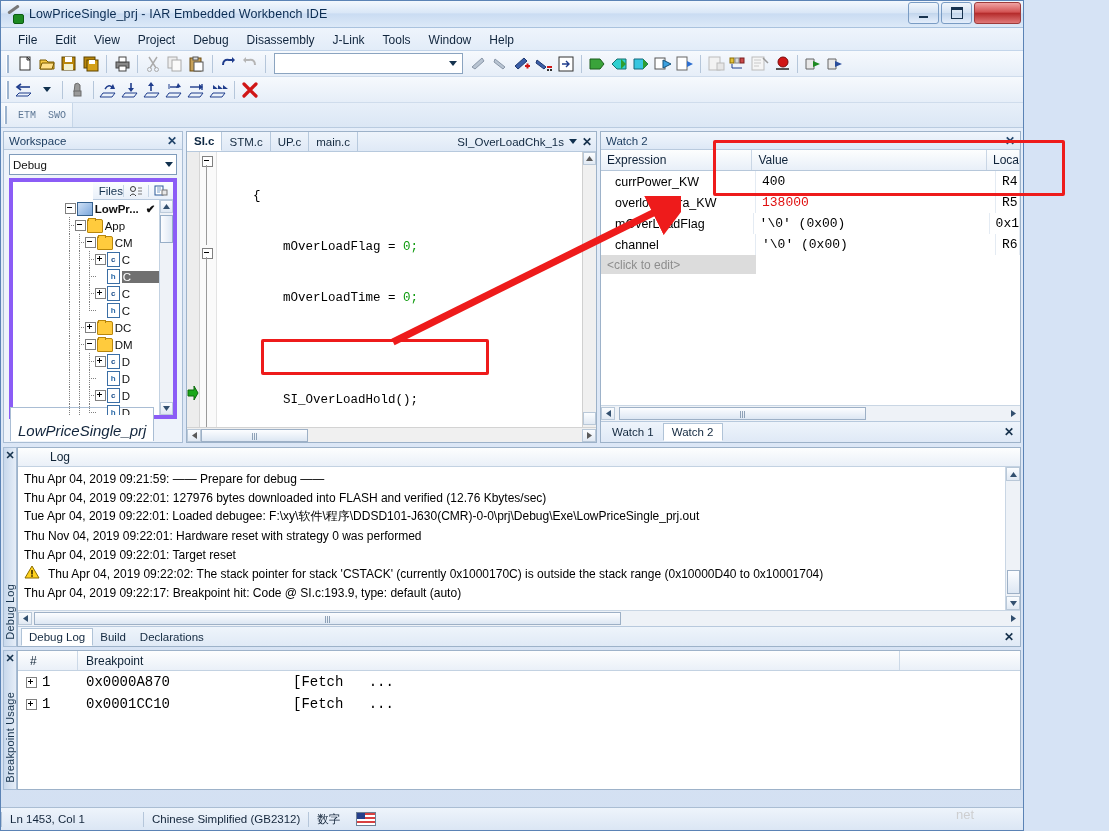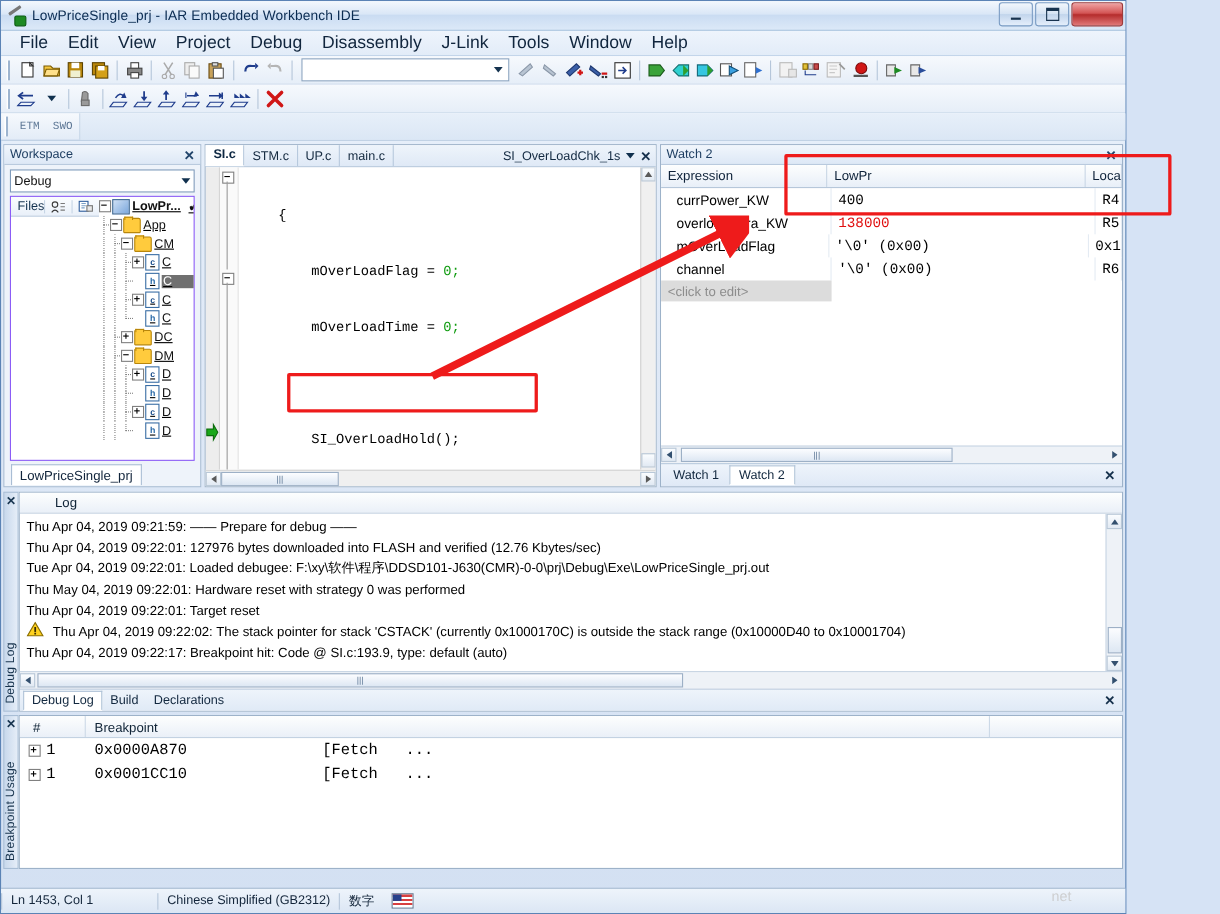--- a/index.html
+++ b/index.html
@@ -30,21 +30,21 @@
     display:flex;align-items:center;justify-content:center;color:#18334f;font-size:11px;}
   .wbtn.close{width:45px;border:1px solid #9d3b3b;
     background:linear-gradient(180deg,#f0a3a3 0%,#d35454 45%,#b52c2c 52%,#e07878 100%);
     color:#fff;font-weight:bold;}
   .gmin{width:9px;height:2px;background:#18334f;margin-top:7px;}
   .gmax{width:10px;height:8px;border:1.5px solid #18334f;border-top-width:3px;}
 
   
   .menubar{height:20px;display:flex;align-items:center;padding:2px 4px 0 8px;
     background:linear-gradient(180deg,#eef4fc,#e2ecf8);border-bottom:1px solid #c3d5ea;}
-  .menuitem{padding:2px 9px;font-size:16px;color:#10253d;cursor:default;white-space:nowrap;}
+  .menuitem{padding:2px 9px;font-size:12px;color:#10253d;cursor:default;white-space:nowrap;}
 
   
   .toolbar{height:25px;display:flex;align-items:center;
     background:linear-gradient(180deg,#f6f9fd,#e6eef8);border-bottom:1px solid #cfdcec;
     padding-left:2px;}
   .grip{width:5px;height:18px;margin:0 3px;flex:0 0 auto;
     background:linear-gradient(90deg,#fff 0 1px,#9db4cf 1px 3px,transparent 3px);}
   .tsep{width:1px;height:18px;background:#b5c6da;margin:0 4px;flex:0 0 auto;}
   .tbtn{width:22px;height:21px;display:flex;align-items:center;justify-content:center;
     flex:0 0 auto;position:relative;}
@@ -65,28 +65,28 @@
   .workspace{width:180px;margin-right:3px;display:flex;flex-direction:column;
      background:#eef3fa;border:1px solid #a9bdd4;box-sizing:border-box;}
   .panel-head{height:17px;display:flex;align-items:center;justify-content:space-between;
      background:linear-gradient(180deg,#f1f6fc,#dde8f6);border-bottom:1px solid #b9cade;
      padding:0 3px 0 5px;font-size:11.5px;color:#1b3busan;color:#1b3b5f;}
   .panel-close{font-size:12px;color:#22456b;font-weight:bold;cursor:default;padding:0 2px;}
   .ws-combo{margin:4px 5px 3px 5px;height:19px;border:1px solid #7f9bbb;background:#fff;
      display:flex;align-items:center;padding:0 3px;justify-content:space-between;font-size:11.5px;color:#111;}
   .ws-combo .arr{width:0;height:0;border-left:4px solid transparent;border-right:4px solid transparent;
      border-top:5px solid #10304e;}
-  .ws-tree{flex:1;margin:0 5px 3px 5px;border:1px solid #8b5cf6;background:#fff;
-     display:flex;flex-direction:row;overflow:hidden;}
+  .ws-tree{flex:1;margin:0 5px 3px 5px;border:4px solid #8b5cf6;background:#fff;
+     display:flex;flex-direction:column;overflow:hidden;align-items:flex-end;}
   .ws-treehead{height:17px;display:flex;align-items:center;
      background:linear-gradient(180deg,#fbfdff,#e9f0f9);border-bottom:1px solid #b9cade;font-size:11.5px;color:#14324f;}
   .ws-treehead .c1{flex:1;padding-left:6px;}
   .ws-treehead .c2,.ws-treehead .c3{width:24px;display:flex;align-items:center;justify-content:center;
      border-left:1px solid #c6d5e5;}
-  .ws-body{flex:1;position:relative;overflow:hidden;display:flex;text-decoration:underline;}
+  .ws-body{flex:1;position:relative;overflow:hidden;display:flex;}
   .ws-rows{flex:1;position:relative;}
   .trow{height:17px;display:flex;align-items:center;font-size:11.5px;color:#101010;position:relative;white-space:nowrap;}
   .trow .lbl{margin-left:2px;}
   .trow.sel .lbl{background:#707070;color:#fff;padding:0 28px 0 1px;}
   .tguide{width:10px;height:17px;flex:0 0 auto;position:relative;}
   .tguide.v::before{content:"";position:absolute;left:4px;top:0;bottom:0;width:1px;
      background:repeating-linear-gradient(180deg,#808080 0 1px,transparent 1px 2px);}
   .tguide.t::before{content:"";position:absolute;left:4px;top:0;bottom:0;width:1px;
      background:repeating-linear-gradient(180deg,#808080 0 1px,transparent 1px 2px);}
   .tguide.t::after{content:"";position:absolute;left:4px;top:8px;width:7px;height:1px;
@@ -105,21 +105,21 @@
   .ficon.doc{width:11px;height:13px;background:#fff;border:1px solid #3a6ea5;
      font-size:8px;color:#1c4f8c;text-align:center;line-height:13px;font-weight:bold;}
   .ficon.prj{width:14px;height:12px;background:linear-gradient(135deg,#cfe0f5,#7ba7dc);border:1px solid #35618f;}
   .ws-scroll{width:13px;background:#eef2f7;border-left:1px solid #c3d2e2;display:flex;
      flex-direction:column;align-items:center;justify-content:space-between;}
   .sbtnv{width:13px;height:13px;display:flex;align-items:center;justify-content:center;
      background:linear-gradient(180deg,#fbfdff,#dfe8f3);border:1px solid #bccbdb;box-sizing:border-box;}
   .sthumb{width:11px;height:26px;background:linear-gradient(90deg,#fcfdff,#dde7f3);border:1px solid #97aec7;margin-top:2px;}
   .sfiller{flex:1;}
   .ws-tabs{height:19px;display:flex;align-items:flex-end;padding:0 0 1px 6px;}
-  .ws-tab{font-size:12px;padding:2px 7px 2px 7px;background:#fff;border:1px solid #a9bdd4;border-bottom:none;color:#11243b;}
+  .ws-tab{font-size:15px;padding:14px 7px 2px 7px;background:#fff;border:1px solid #a9bdd4;border-bottom:none;color:#11243b;font-style:italic;}
 
   
   .editor{flex:1;display:flex;flex-direction:column;border:1px solid #9db2c9;
       background:#fff;box-sizing:border-box;margin-right:3px;}
   .ed-tabrow{height:19px;display:flex;align-items:stretch;
       background:linear-gradient(180deg,#eef4fb,#dfe9f6);border-bottom:1px solid #b7c9dd;position:relative;}
   .ed-tab{display:flex;align-items:center;padding:0 7px;font-size:11.5px;color:#13293f;
       border-right:1px solid #b7c9dd;}
   .ed-tab.active{background:#fff;font-weight:bold;color:#0d2742;border-bottom:1px solid #fff;}
   .ed-right{margin-left:auto;display:flex;align-items:center;padding-right:4px;gap:5px;}
@@ -750,21 +750,21 @@
     </div>
 
     <div class="watch">
       <div class="panel-head">
         <span>Watch 2</span>
         <span class="panel-close">✕</span>
       </div>
       <div class="w-body">
         <div class="w-head">
           <span class="cell wcol1">Expression</span>
-          <span class="cell wcol2">LowPr</span>
+          <span class="cell wcol2">Value</span>
           <span class="cell wcol3">Loca</span>
         </div>
         <div class="w-row">
           <span class="cell c1 wcol1">currPower_KW</span>
           <span class="cell c2 wcol2">400</span>
           <span class="cell c3 wcol3">R4</span>
         </div>
         <div class="w-row redval">
           <span class="cell c1 wcol1">overloadPara_KW</span>
           <span class="cell c2 wcol2">138000</span>
@@ -819,21 +819,21 @@
           <div class="logline">
               <span>Thu Apr 04, 2019 09:21:59: —— Prepare for debug ——</span>
             </div>
           <div class="logline">
               <span>Thu Apr 04, 2019 09:22:01: 127976 bytes downloaded into FLASH and verified (12.76 Kbytes/sec)</span>
             </div>
           <div class="logline">
               <span>Tue Apr 04, 2019 09:22:01: Loaded debugee: F:\xy\软件\程序\DDSD101-J630(CMR)-0-0\prj\Debug\Exe\LowPriceSingle_prj.out</span>
             </div>
           <div class="logline">
-              <span>Thu May 04, 2019 09:22:01: Hardware reset with strategy 0 was performed</span>
+              <span>Thu Nov 04, 2019 09:22:01: Hardware reset with strategy 0 was performed</span>
             </div>
           <div class="logline">
               <span>Thu Apr 04, 2019 09:22:01: Target reset</span>
             </div>
           <div class="logline warn">
             <span class="warnicon">
               <svg width="16" height="14">
                   <polygon points="8,1 15,13 1,13" fill="#ffd21f" stroke="#8a6d00"></polygon>
                   <rect x="7.2" y="5" width="1.6" height="4.5" fill="#3a2c00"></rect>
                   <rect x="7.2" y="10.2" width="1.6" height="1.6" fill="#3a2c00"></rect>

